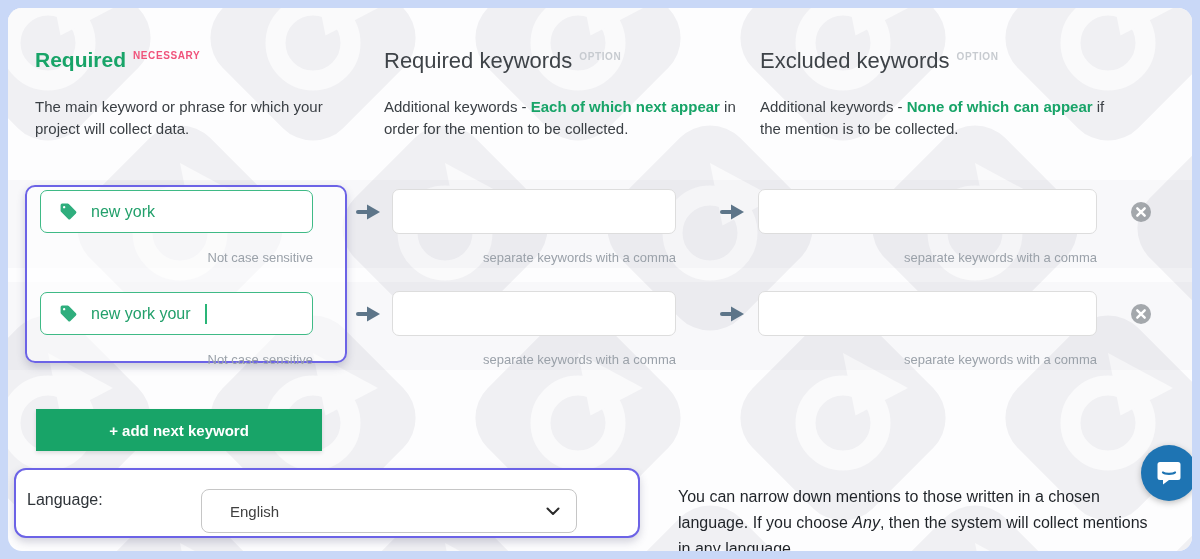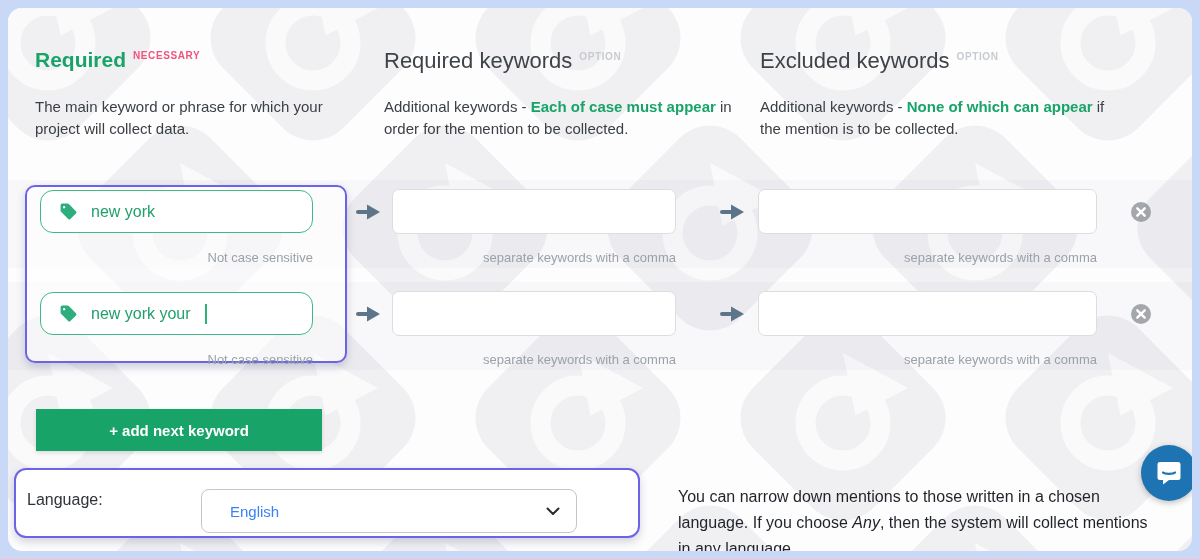--- a/index.html
+++ b/index.html
@@ -24,21 +24,21 @@
   .badge.pink{color:var(--badge-pink)}
   .badge.gray{color:#c7cbd0;font-weight:700}
   .col-desc{position:absolute;font-size:15px;line-height:1.45;color:#3a3f44}
   .col-desc b{font-weight:400}
   .col-desc .hl{color:var(--brand-green);font-weight:700}
 
   .outline-box{position:absolute;border:2px solid var(--outline-purple);border-radius:10px;
     background:rgba(255,255,255,.55);box-shadow:0 4px 9px rgba(60,60,100,.22);}
   .krow{position:absolute;left:0;right:0;height:76px}
   .kw-input{position:absolute;left:32px;top:0;width:273px;height:43px;border:1.5px solid var(--input-green);
-    border-radius:13px;background:#fff;display:flex;align-items:center;padding-left:18px;gap:13px;cursor:text}
+    border-radius:7px;background:#fff;display:flex;align-items:center;padding-left:18px;gap:13px;cursor:text}
   .kw-value{font-size:16px;color:#22a06b}
   .caret{display:inline-block;width:2px;height:20px;background:#2ab577;margin-left:1px;vertical-align:middle}
   .hint{position:absolute;font-size:13px;color:var(--hint-gray);text-align:right;top:60px}
   .hint.kw{left:32px;width:273px}
   .hint.req{left:384px;width:284px}
   .hint.exc{left:750px;width:339px}
   .plain-input{position:absolute;top:-1px;height:45px;border:1px solid #ddd;border-radius:7px;background:#fff;cursor:text}
   .plain-input.req{left:384px;width:284px}
   .plain-input.exc{left:750px;width:339px}
   .arrow{position:absolute;top:13px;width:26px;height:18px}
@@ -48,21 +48,21 @@
 
   .add-btn{position:absolute;left:28px;top:401px;width:286px;height:42px;background:var(--brand-green);
     border:none;border-radius:0;color:#fff;font-weight:700;font-size:15px;font-family:"Liberation Sans",sans-serif;
     cursor:pointer;box-shadow:0 2px 4px rgba(0,0,0,.12)}
 
   .lang-box{position:absolute;left:6px;top:460px;width:626px;height:70px;border:2px solid var(--outline-purple);
     border-radius:12px;background:#fff;box-shadow:0 4px 9px rgba(60,60,100,.22);}
   .lang-label{position:absolute;left:19px;top:483px;font-size:16px;color:#2e3338}
   .lang-select{position:absolute;left:193px;top:481px;width:376px;height:44px;border:1px solid #c6c6c6;border-radius:8px;
     background:#fff;display:flex;align-items:center;padding:0 16px 0 28px;cursor:pointer}
-  .lang-value{font-size:15px;color:#3b82f6;flex:1}
+  .lang-value{font-size:15px;color:#404040;flex:1}
 
   .info{position:absolute;left:670px;top:476px;width:478px;font-size:16px;line-height:26px;color:#1f2328}
   .info i{font-style:italic}
 
   .chat{position:absolute;left:1133px;top:437px;width:56px;height:56px;border-radius:50%;background:var(--chat-blue);
     border:none;cursor:pointer;display:flex;align-items:center;justify-content:center;box-shadow:0 2px 6px rgba(0,0,0,.25)}
 </style>
 </head>
 <body>
 
@@ -178,21 +178,21 @@
     <span>Required</span><span class="badge pink">NECESSARY</span>
   </div>
   <div class="col-desc" style="left:27px;top:88px;width:302px">
     <span>The main keyword or phrase for which your project will </span><b>collect data</b><span>.</span>
   </div>
 
   <div class="col-title" style="left:376px;top:40px">
     <span>Required keywords</span><span class="badge gray">OPTION</span>
   </div>
   <div class="col-desc" style="left:376px;top:88px;width:356px">
-    <span>Additional keywords - </span><span class="hl">Each of case must appear</span><span> in order for the mention to be collected.</span>
+    <span>Additional keywords - </span><span class="hl">Each of which next appear</span><span> in order for the mention to be collected.</span>
   </div>
 
   <div class="col-title" style="left:752px;top:40px">
     <span>Excluded keywords</span><span class="badge gray">OPTION</span>
   </div>
   <div class="col-desc" style="left:752px;top:88px;width:348px">
     <span>Additional keywords - </span><span class="hl">None of which can appear</span><span> if the mention is to be collected.</span>
   </div>
 
   <div class="outline-box" style="left:17px;top:177px;width:322px;height:178px"></div>

